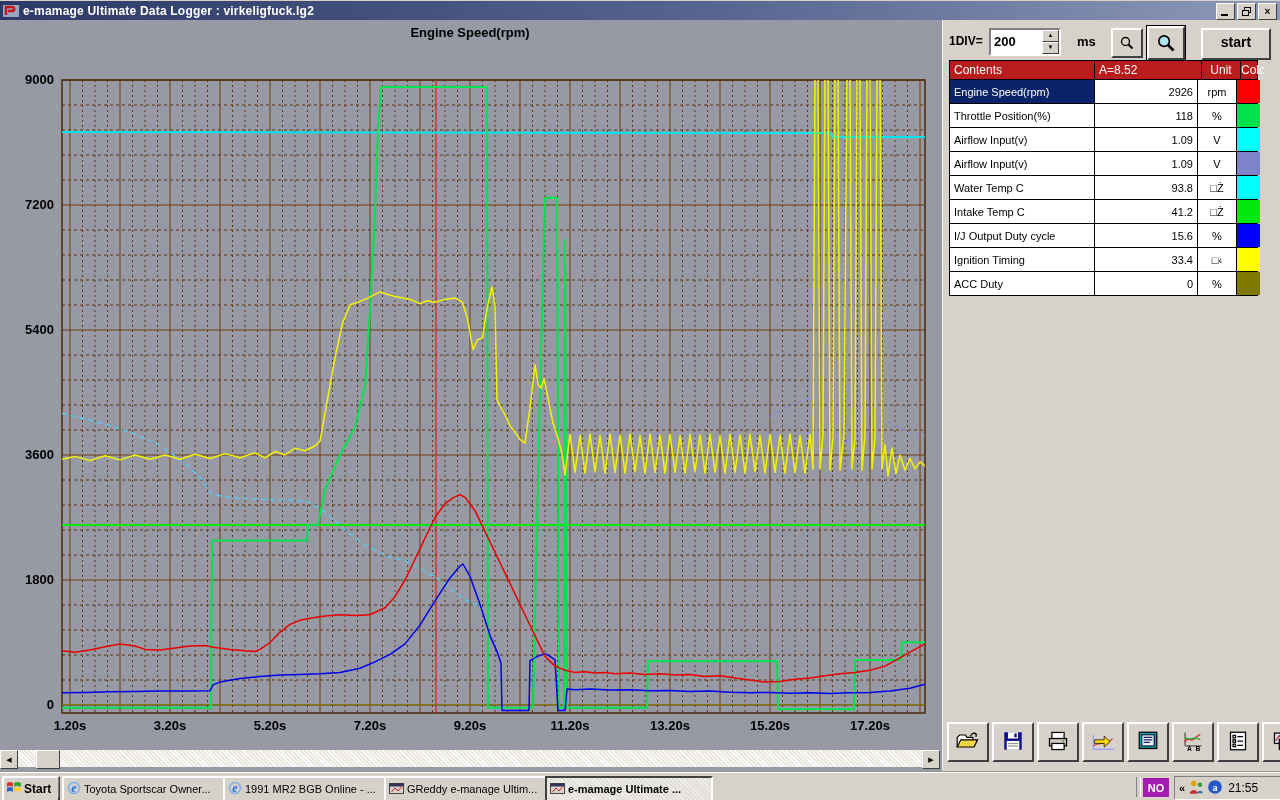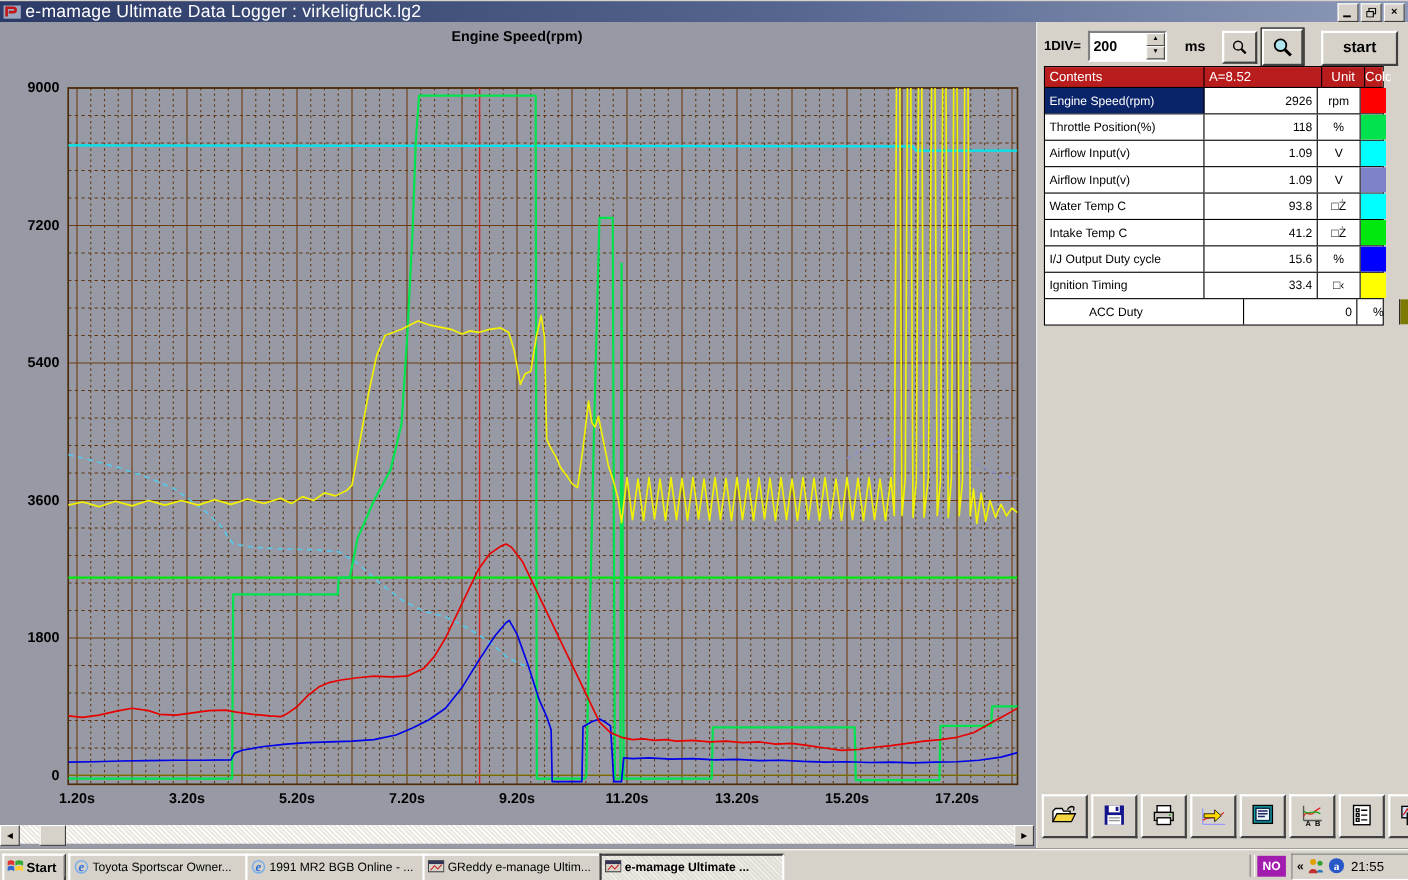--- a/index.html
+++ b/index.html
@@ -3,21 +3,21 @@
 <meta charset="utf-8">
 <style>
   html,body{margin:0;padding:0;background:#000;}
   #screen{position:relative;width:1280px;height:800px;overflow:hidden;
     font-family:"Liberation Sans",sans-serif;font-size:11px;color:#000;background:#d6d2ca;}
   
   #titlebar{position:absolute;left:0;top:0;width:1280px;height:20px;
     background:linear-gradient(90deg,#2b3a66 0%,#55658f 55%,#8d99b8 100%);
     border-top:1px solid #d6d2ca;display:flex;align-items:center;}
   #titlebar .ticon{margin:0 4px 0 3px;display:flex;}
-  #titlebar .ttext{color:#fff;font-weight:normal;font-size:16px;letter-spacing:.2px;}
+  #titlebar .ttext{color:#fff;font-weight:bold;font-size:12px;letter-spacing:.2px;}
   .winbtns{position:absolute;right:3px;top:2px;display:flex;gap:2px;}
   .winbtn{width:17px;height:15px;background:#d6d2ca;border:1px solid;
     border-color:#fff #404040 #404040 #fff;font-size:10px;font-weight:bold;
     display:flex;align-items:center;justify-content:center;line-height:1;}
   
   #chart-panel{position:absolute;left:0;top:20px;width:942px;height:752px;
     background:#979aa4;border-right:2px solid #7e828c;}
   #chart-title{position:absolute;left:0;top:5px;width:940px;text-align:center;
     font-weight:bold;font-size:13px;color:#000;}
   #chart-svg{position:absolute;left:0;top:20px;}
@@ -46,21 +46,21 @@
     border-color:#fff #404040 #404040 #fff;display:flex;align-items:center;justify-content:center;}
   #zoom-out-btn{left:168px;}
   #zoom-in-btn{left:204px;width:34px;height:30px;top:6px;outline:1px solid #000;}
   #start-btn{position:absolute;left:258px;top:8px;width:66px;height:28px;background:#d6d2ca;
     border:2px solid;border-color:#fff #404040 #404040 #fff;font-size:14px;font-weight:bold;
     text-align:center;line-height:24px;}
   
   #channel-table{position:absolute;left:6px;top:40px;width:307px;border:1px solid #000;
     background:#fff;}
   .trow{display:flex;border-bottom:1px solid #000;height:23px;}
-  .trow:last-child{border-bottom:0;padding-left:36px;}
+  .trow:last-child{border-bottom:0;}
   .trow.hdr{height:18px;background:#b91c1c;color:#fff;text-align:right;}
   .trow.sel .c-name{background:#0a246a;color:#fff;}
   .cell{border-right:1px solid #000;overflow:hidden;white-space:nowrap;
     display:flex;align-items:center;}
   .cell:last-child{border-right:0;}
   .c-name{width:140px;padding-left:4px;flex:none;}
   .c-val{width:98px;justify-content:flex-end;padding-right:4px;flex:none;}
   .c-unit{width:38px;justify-content:center;flex:none;}
   .c-col{width:23px;flex:none;}
   .swatch{width:100%;height:100%;}

